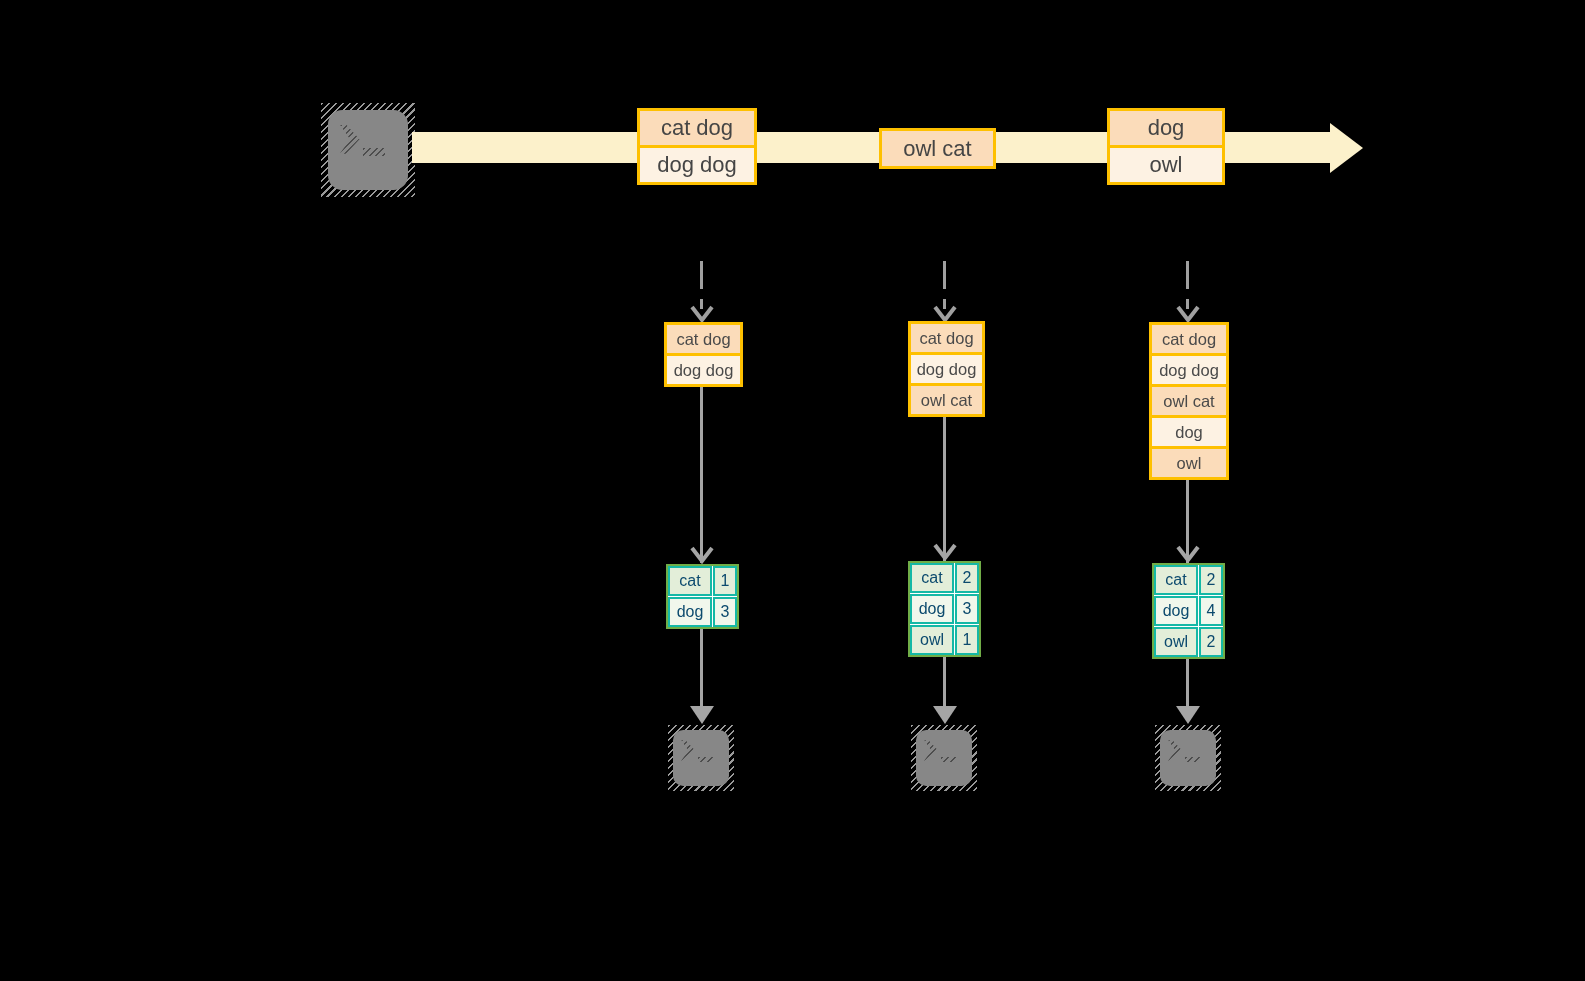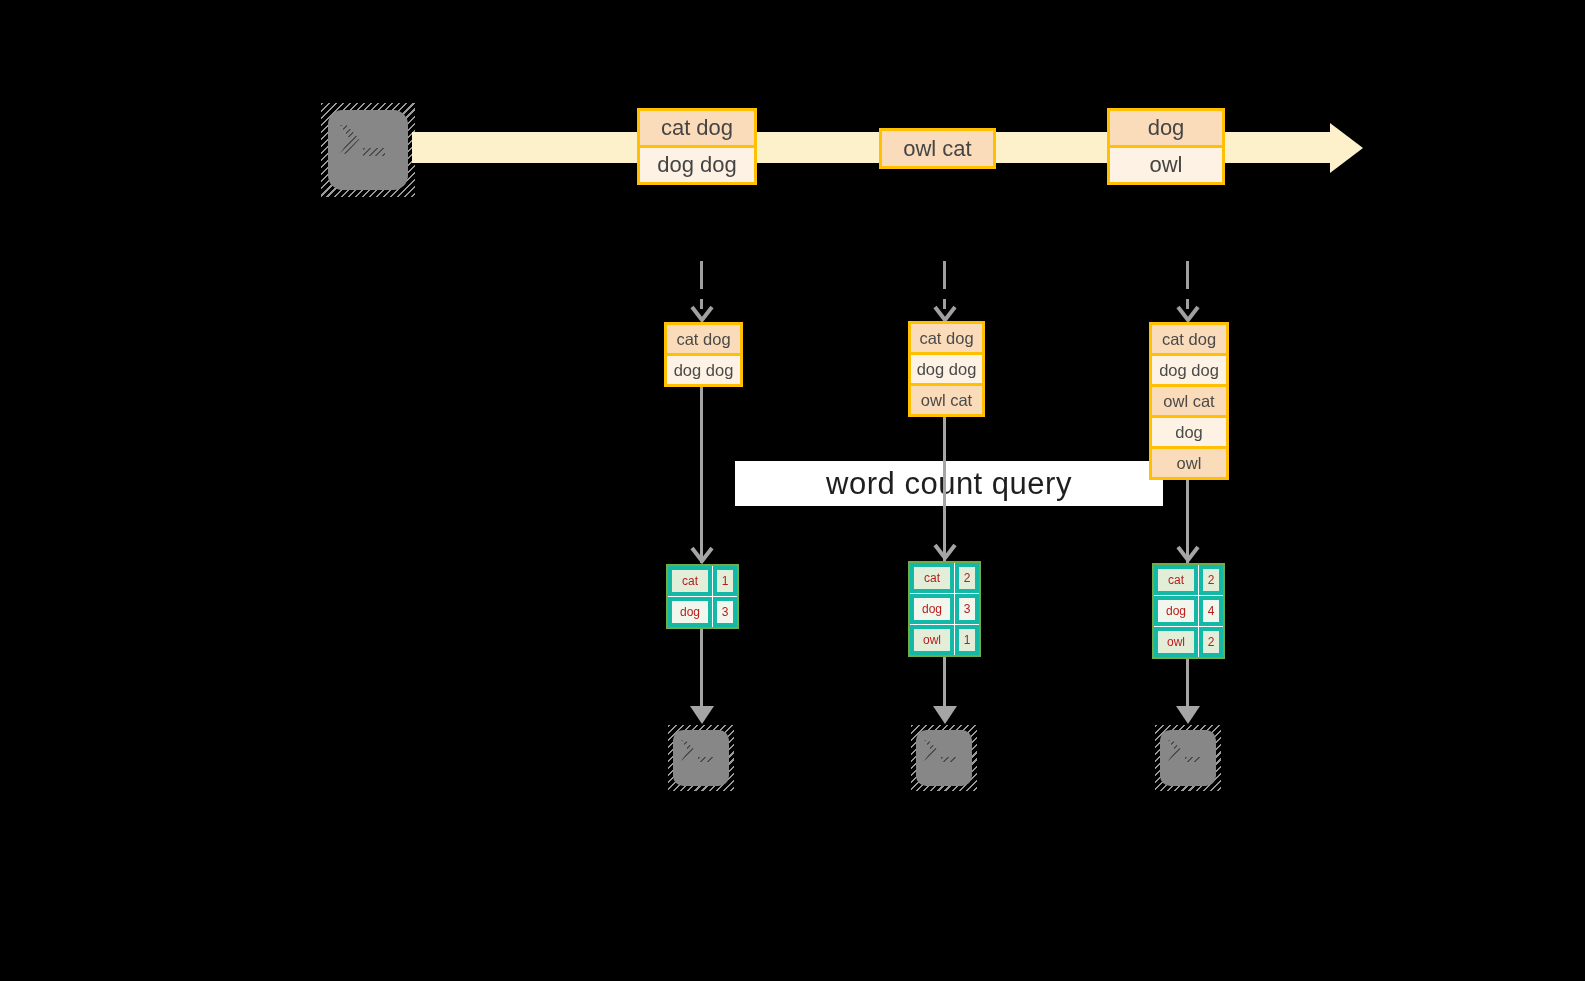--- a/index.html
+++ b/index.html
@@ -51,22 +51,22 @@
   .stack .srow:nth-child(even){background:#fdf2e3;}
 
   
   .qband{position:absolute;left:695px;top:461px;width:428px;height:45px;background:#ffffff;z-index:2;
     display:flex;align-items:center;justify-content:center;}
   .qband span{font-size:31px;color:#1f1f1f;letter-spacing:.5px;}
 
   
   .gtable{position:absolute;background:#ffffff;border:2px solid #70ad47;z-index:4;
     display:grid;grid-template-columns:44px 24px;gap:1px;}
-  .gcell{border:4px solid #14b8a6;height:30px;box-sizing:border-box;
-    display:flex;align-items:center;justify-content:center;font-size:12px;color:#b91c1c;}
+  .gcell{border:2px solid #14b8a6;height:30px;box-sizing:border-box;
+    display:flex;align-items:center;justify-content:center;font-size:16px;color:#0c4a6e;}
   .gcell-a{background:#e3eed9;}
   .gcell-b{background:#f1f7ec;}
 </style>
 </head>
 <body>
 
 <div class="canvas">
 
   <div class="term" style="left:281px;top:103px;width:94px;height:94px">
     <div class="t-hatch"></div>
@@ -113,23 +113,20 @@
     <div class="srow">owl cat</div>
   </div>
   <div class="stack" style="left:1109px;top:322px;width:74px">
     <div class="srow">cat dog</div>
     <div class="srow">dog dog</div>
     <div class="srow">owl cat</div>
     <div class="srow">dog</div>
     <div class="srow">owl</div>
   </div>
 
-  <div class="qband">
-    <span>word count query</span>
-  </div>
 
   <div class="vline" style="left:660px;top:387px;height:176px"></div>
   <svg class="chev" style="left:650px;top:546px" width="24" height="18">
     <polyline points="2,2 12,15 22,2" fill="none" stroke="#a5a5a5" stroke-width="4"></polyline>
     </svg>
   <div class="vline" style="left:903px;top:417px;height:144px"></div>
   <svg class="chev" style="left:893px;top:543px" width="24" height="18">
     <polyline points="2,2 12,15 22,2" fill="none" stroke="#a5a5a5" stroke-width="4"></polyline>
     </svg>
   <div class="vline" style="left:1146px;top:480px;height:83px"></div>

